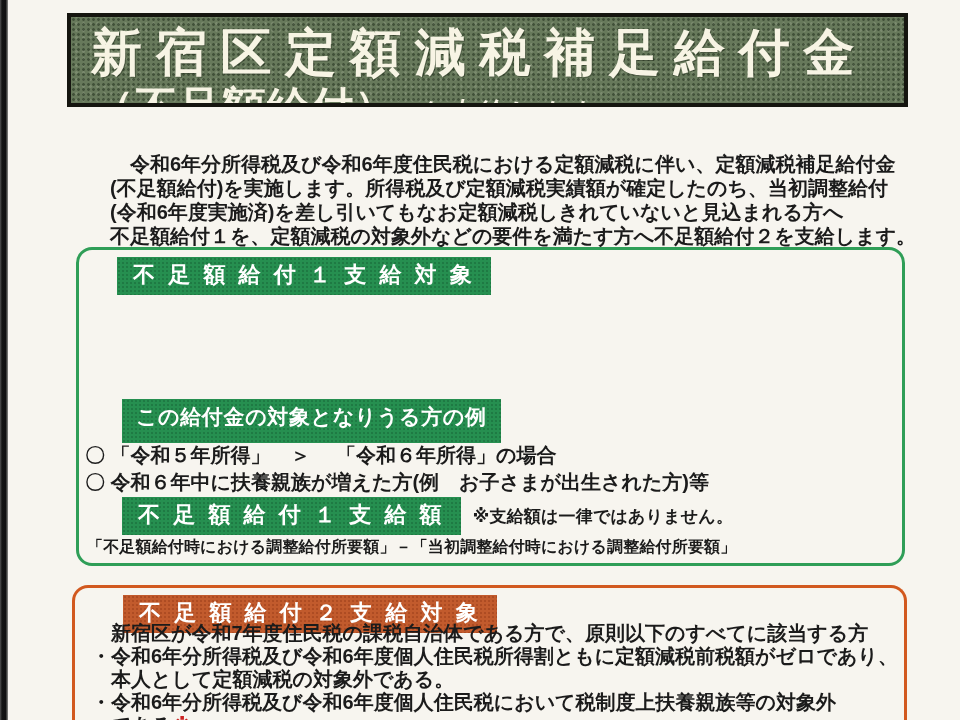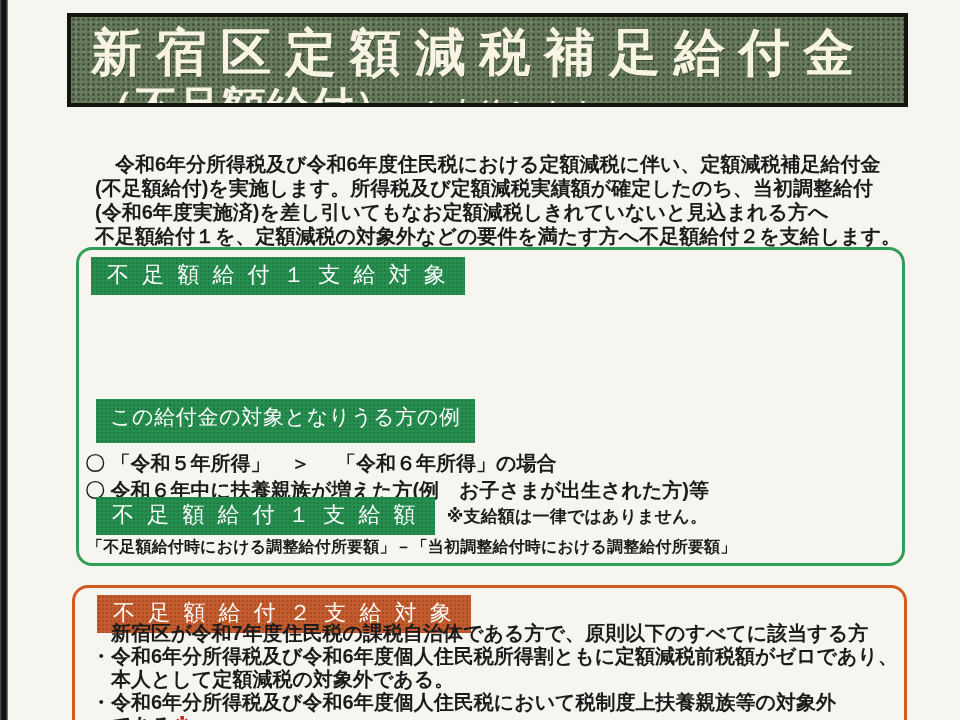--- a/index.html
+++ b/index.html
@@ -29,44 +29,45 @@
     padding:8px 0 0 20px;overflow:hidden;
   }
   .banner-l1{
     font-size:51px;letter-spacing:0.27em;white-space:nowrap;line-height:56px;
     text-shadow:1px 1px 0 rgba(20,30,15,.35);
   }
   .banner-l2{display:flex;align-items:flex-end;margin-top:1px;}
   .banner-l2-main{font-size:43px;line-height:50px;letter-spacing:0.02em;white-space:nowrap;}
   .banner-l2-sub{font-size:25px;line-height:25px;letter-spacing:0.18em;margin:0 0 8px 18px;white-space:nowrap;font-style:italic;}
   
-  .intro{position:absolute;left:95px;top:152px;font-size:20px;line-height:24px;}
+  .intro{position:absolute;left:110px;top:152px;font-size:20px;line-height:24px;}
   .tline{white-space:nowrap;}
   
   .box{position:absolute;box-sizing:border-box;border-radius:16px;background:transparent;}
   .box1{left:76px;top:247px;width:829px;height:319px;border:3px solid var(--box_green_border,#2f9e57);}
   .box2{left:72px;top:585px;width:835px;height:170px;border:3px solid var(--box_orange_border,#d2591f);border-bottom:none;border-radius:16px 16px 0 0;}
   
   .bar{
-    display:inline-block;color:#ffffff;font-weight:400;
+    display:inline-block;color:#ffffff;font-weight:700;
     padding:3px 6px 5px 16px;white-space:nowrap;
     background-color:var(--bar_green,#268f50);
     background-image:radial-gradient(rgba(10,60,30,.25) 1px, transparent 1.5px);
     background-size:4px 4px;
+    margin-left:26px;
   }
   .bar.orange{
     background-color:var(--bar_orange,#c25b2d);
     background-image:radial-gradient(rgba(120,35,10,.28) 1px, transparent 1.5px);
   }
   .bar.spaced{font-size:22px;letter-spacing:0.60em;}
   .bar.normal{font-size:21px;letter-spacing:0.03em;padding:4px 14px 12px;}
   #bar1{position:absolute;left:12px;top:7px;}
   .s1body{position:absolute;left:14px;top:45px;font-size:20px;line-height:25px;}
   #bar2{position:absolute;left:17px;top:149px;}
-  .examples{position:absolute;left:6px;top:200px;font-size:20px;line-height:27px;}
+  .examples{position:absolute;left:6px;top:192px;font-size:20px;line-height:27px;}
   .amount-row{position:absolute;left:17px;top:247px;display:flex;align-items:center;}
   .amount-note{font-size:17px;margin-left:12px;white-space:nowrap;letter-spacing:0.01em;}
   .formula{position:absolute;left:8px;top:287px;font-size:16px;white-space:nowrap;letter-spacing:0.01em;}
   #bar4{position:absolute;left:22px;top:7px;}
   .s2body{position:absolute;left:16px;top:34px;font-size:20px;line-height:23px;}
   .fnmark{color:var(--footnote_red,#cc2222);}
 </style>
 </head>
 <body>
 

